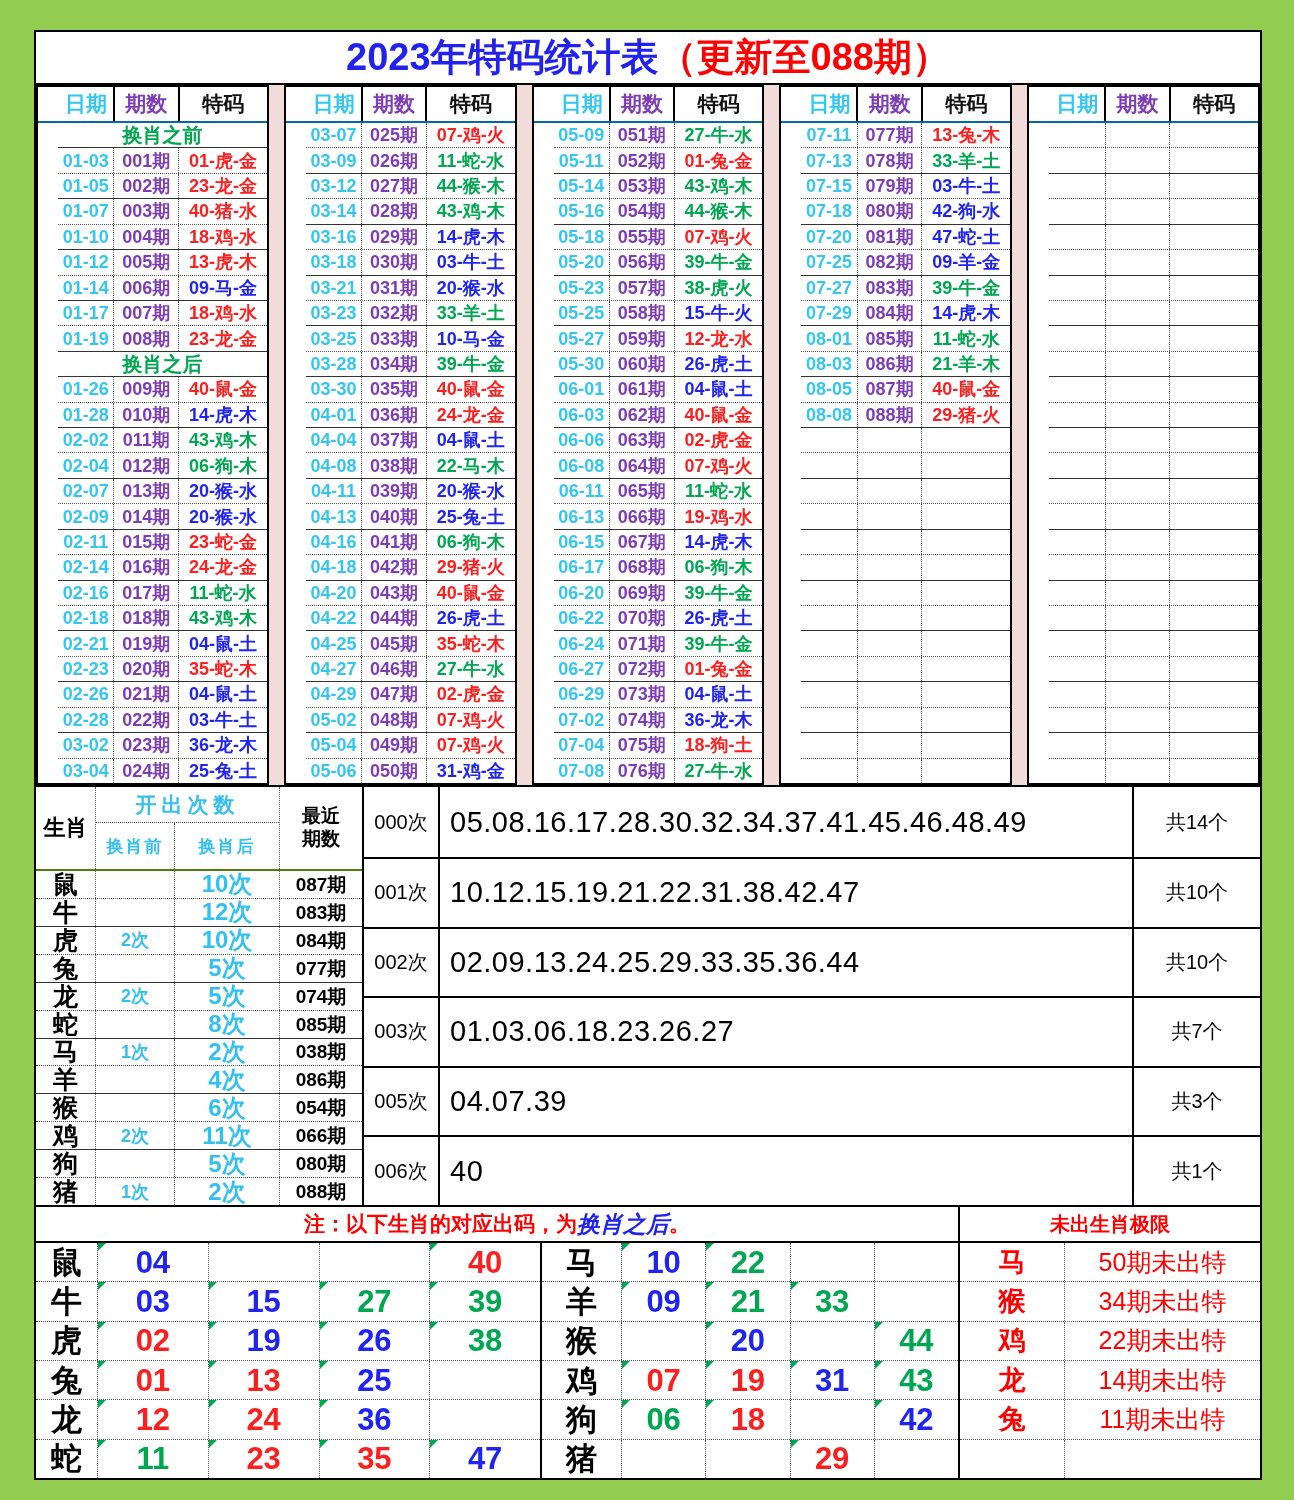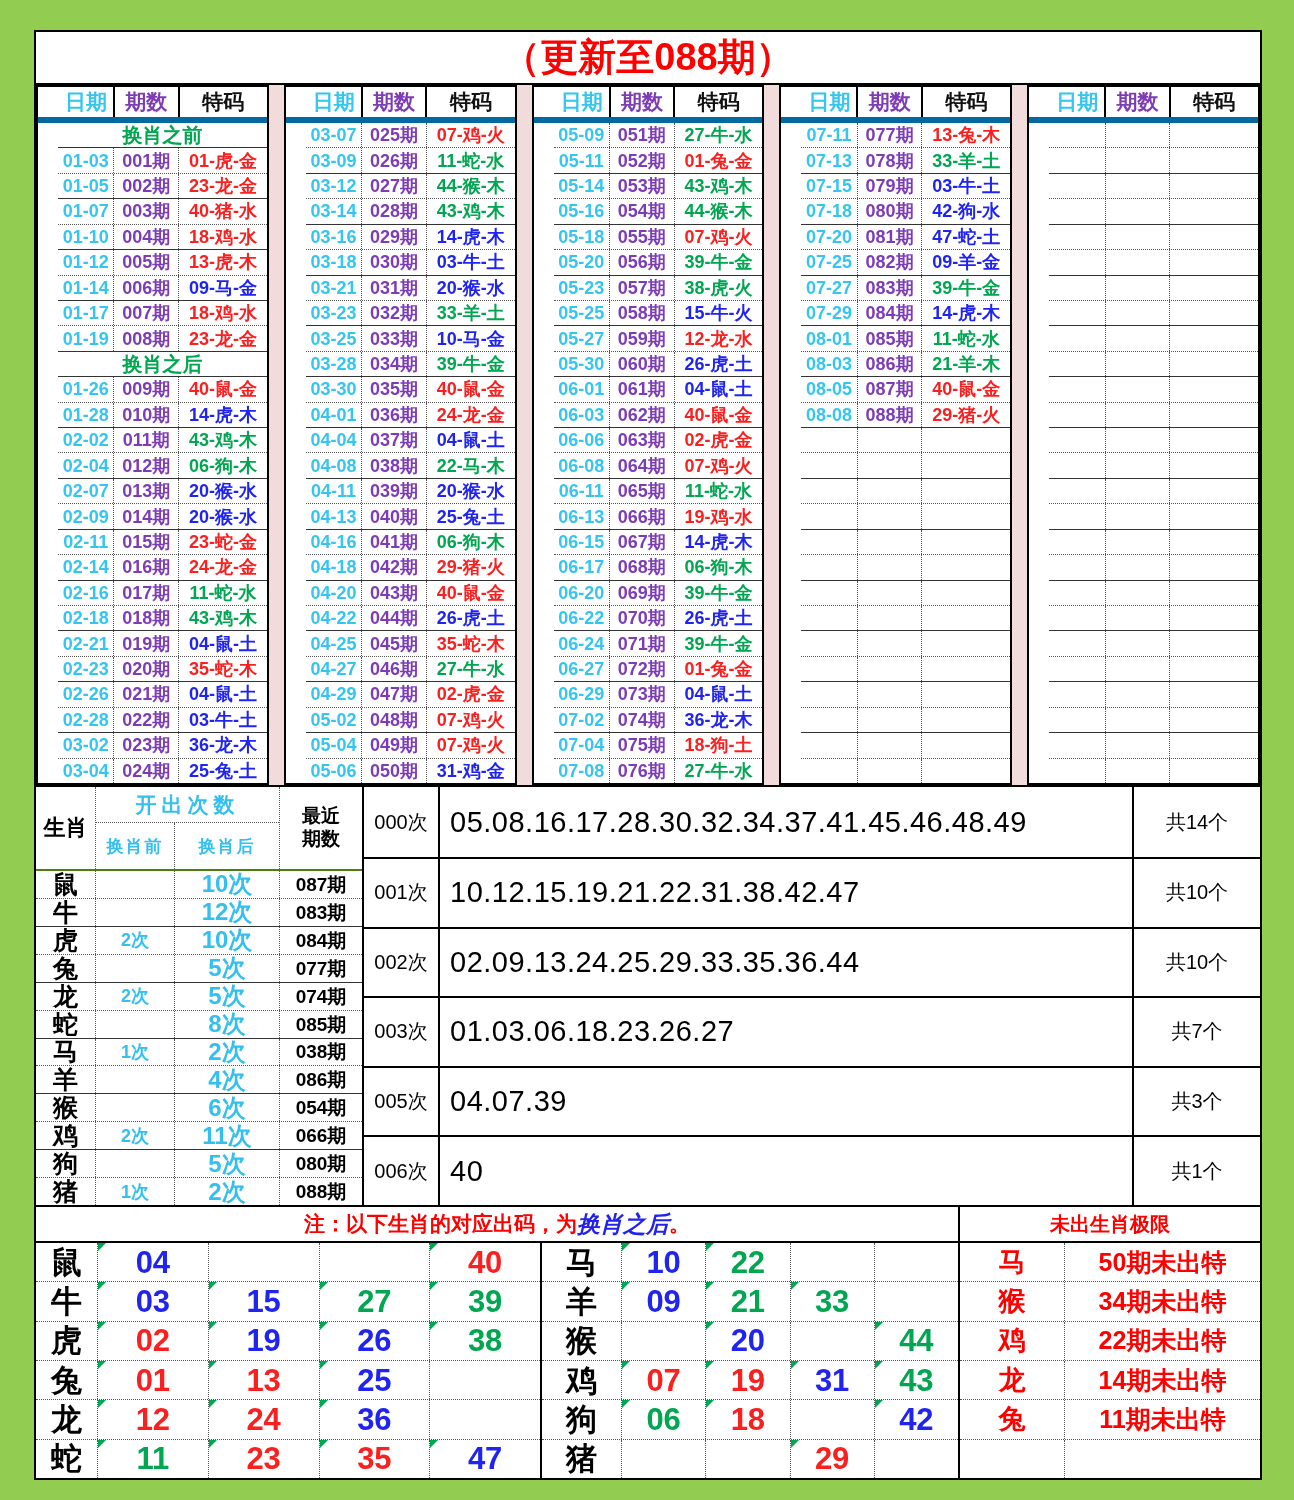--- a/index.html
+++ b/index.html
@@ -11,21 +11,21 @@
   .page{width:1294px;height:1500px;background:var(--frame);padding:30px 32px 20px 34px;}
   .content{width:100%;height:100%;background:#fff;border:2px solid #000;display:flex;flex-direction:column;}
   
   .title-bar{height:53px;flex:none;border-bottom:2px solid #000;display:flex;align-items:center;justify-content:center;font-size:38px;font-weight:bold;}
   .t-main{color:#2222EE;}
   .t-suffix{color:#FF0000;}
   
   .main-table{height:700px;flex:none;display:flex;}
   .gutter{width:15px;flex:none;background:var(--pink);}
   .group{flex:1;border:2px solid #000;display:flex;flex-direction:column;min-width:0;}
-  .g-head{height:36px;flex:none;display:flex;border-bottom:6px solid #0369a1;font-weight:bold;font-size:21px;padding-left:21px;}
+  .g-head{height:36px;flex:none;display:flex;border-bottom:2px solid #0369a1;font-weight:bold;font-size:21px;padding-left:21px;}
   .g-head>div{display:flex;align-items:center;justify-content:center;}
   .h-date{width:27%;border-right:2px solid #000;color:var(--cyan);}
   .h-period{width:31%;border-right:2px solid #000;color:var(--purple);}
   .h-code{flex:1;color:#111;}
   .g-body{flex:1;display:flex;flex-direction:column;padding-left:20px;}
   .g-row{flex:1;display:flex;border-bottom:1px dotted var(--dot);font-weight:bold;font-size:18px;min-height:0;}
   .g-row.solidb{border-bottom:1px solid #333;}
   .g-row:last-child{border-bottom:none;}
   .g-cell{display:flex;align-items:center;justify-content:center;line-height:1;}
   .c-date{width:27%;border-right:1px dotted var(--dot);color:var(--cyan);}
@@ -77,28 +77,29 @@
   .bt-b .bt-z{width:80px;}
   .bt-cell{flex:1;position:relative;display:flex;align-items:center;justify-content:center;font-size:31px;font-weight:bold;border-right:1px dotted var(--dot);line-height:1;}
   .bt-cell:last-child{border-right:none;}
   .bt-cell.filled::before{content:"";position:absolute;top:0;left:0;border-top:8px solid var(--green);border-right:8px solid transparent;}
   .b-right{width:300px;flex:none;display:flex;flex-direction:column;}
   .br-title{height:36px;flex:none;border-bottom:2px solid #000;display:flex;align-items:center;justify-content:center;color:#FF0000;font-size:20px;font-weight:bold;}
   .br-rows{flex:1;display:flex;flex-direction:column;min-height:0;}
   .br-row{flex:1;display:flex;border-bottom:1px dotted var(--dot);min-height:0;}
   .br-row:last-child{border-bottom:none;}
   .br-z{width:105px;display:flex;align-items:center;justify-content:center;color:#FF0000;font-size:27px;font-weight:bold;border-right:1px dotted var(--dot);line-height:1;}
-  .br-t{flex:1;display:flex;align-items:center;justify-content:center;color:#FF0000;font-size:25px;font-weight:bold;line-height:1;}
+  .br-t{flex:1;display:flex;align-items:center;justify-content:center;color:#FF0000;font-size:25px;font-weight:normal;line-height:1;}
 </style>
 </head>
 <body>
 
 <div class="page">
   <div class="content">
     <div class="title-bar">
+      <span class="t-main">2023年特码统计表</span>
         <span class="t-suffix">（更新至088期）</span>
     </div>
     <div class="main-table" id="main-table">
         <div class="group">
           <div class="g-head">
             <div class="h-date">日期</div>
             <div class="h-period">期数</div>
             <div class="h-code">特码</div>
           </div>
           <div class="g-body">

